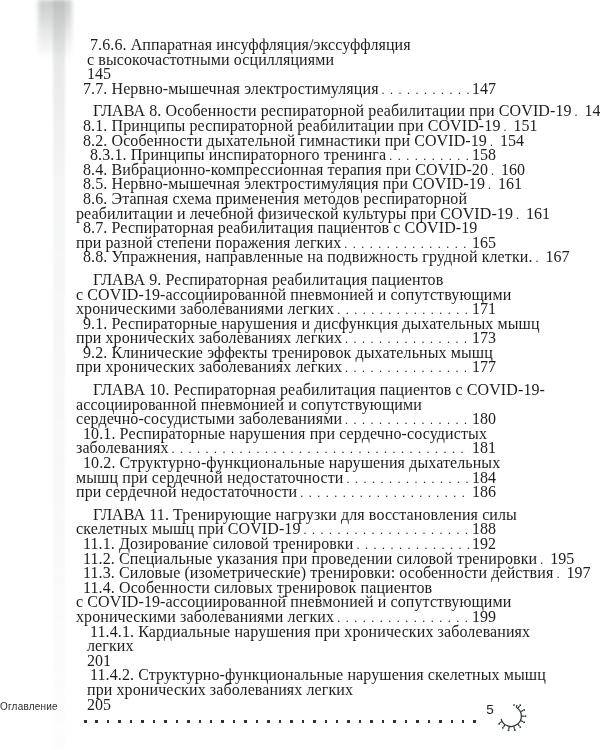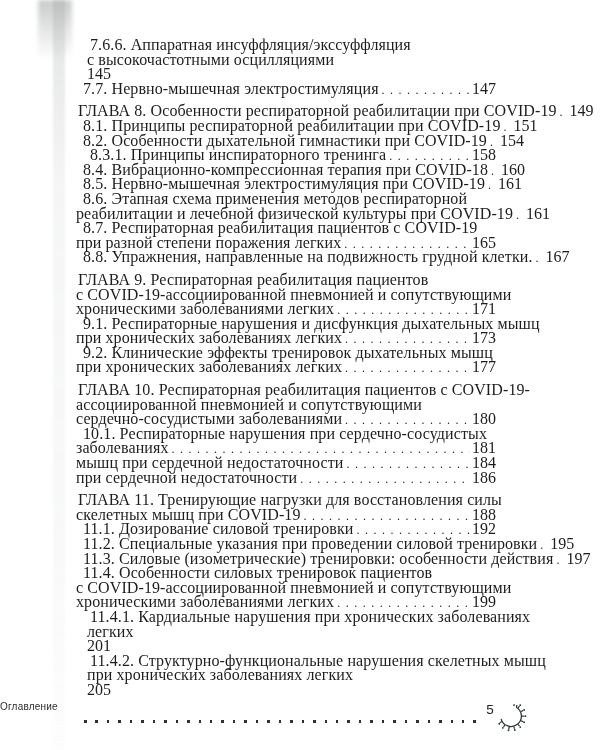--- a/index.html
+++ b/index.html
@@ -27,21 +27,21 @@
   .toc {
     position:absolute; left:76px; top:38px; width:420px;
   }
   .entry.chapter { margin-top:8px; }
   .line {
     display:flex; align-items:baseline;
     font-size:16px; line-height:14.6px;
     white-space:nowrap;
   }
   .line .txt { flex:0 0 auto; white-space:pre; letter-spacing:0.1px; }
-  .line.first.ind-chapter { padding-left:2px; }
+  .line.first.ind-chapter { padding-left:2px;margin-left:15px; }
   .line.first.ind-sub     { padding-left:7px; }
   .line.first.ind-subsub  { padding-left:14px; }
   .line.cont.ind-chapter  { padding-left:0; }
   .line.cont.ind-sub      { padding-left:0; }
   .line.cont.ind-subsub   { padding-left:8px;flex-direction:column; }
   .dots {
     flex:1 1 0; overflow:hidden; min-width:8px;
     margin-left:3px; margin-right:2px;
     height:14.6px;
   }
@@ -124,21 +124,21 @@
     </div>
     <div class="entry subsub">
       <div class="line first ind-subsub">
         <span class="txt">8.3.1. Принципы инспираторного тренинга</span>
         <span class="dots"></span>
         <span class="pg">158</span>
       </div>
     </div>
     <div class="entry sub">
       <div class="line first ind-sub">
-        <span class="txt">8.4. Вибрационно-компрессионная терапия при COVID-18</span>
+        <span class="txt">8.4. Вибрационно-компрессионная терапия при COVID-20</span>
         <span class="dots"></span>
         <span class="pg">160</span>
       </div>
     </div>
     <div class="entry sub">
       <div class="line first ind-sub">
         <span class="txt">8.5. Нервно-мышечная электростимуляция при COVID-19</span>
         <span class="dots"></span>
         <span class="pg">161</span>
       </div>
@@ -220,20 +220,23 @@
       <div class="line first ind-sub">
         <span class="txt">10.1. Респираторные нарушения при сердечно-сосудистых</span>
       </div>
       <div class="line cont ind-sub">
         <span class="txt">заболеваниях</span>
         <span class="dots"></span>
         <span class="pg">181</span>
       </div>
     </div>
     <div class="entry sub">
+      <div class="line first ind-sub">
+        <span class="txt">10.2. Структурно-функциональные нарушения дыхательных</span>
+      </div>
       <div class="line cont ind-sub">
         <span class="txt">мышц при сердечной недостаточности</span>
         <span class="dots"></span>
         <span class="pg">184</span>
       </div>
     </div>
     <div class="entry sub">
       <div class="line cont ind-sub">
         <span class="txt">при сердечной недостаточности</span>
         <span class="dots"></span>

